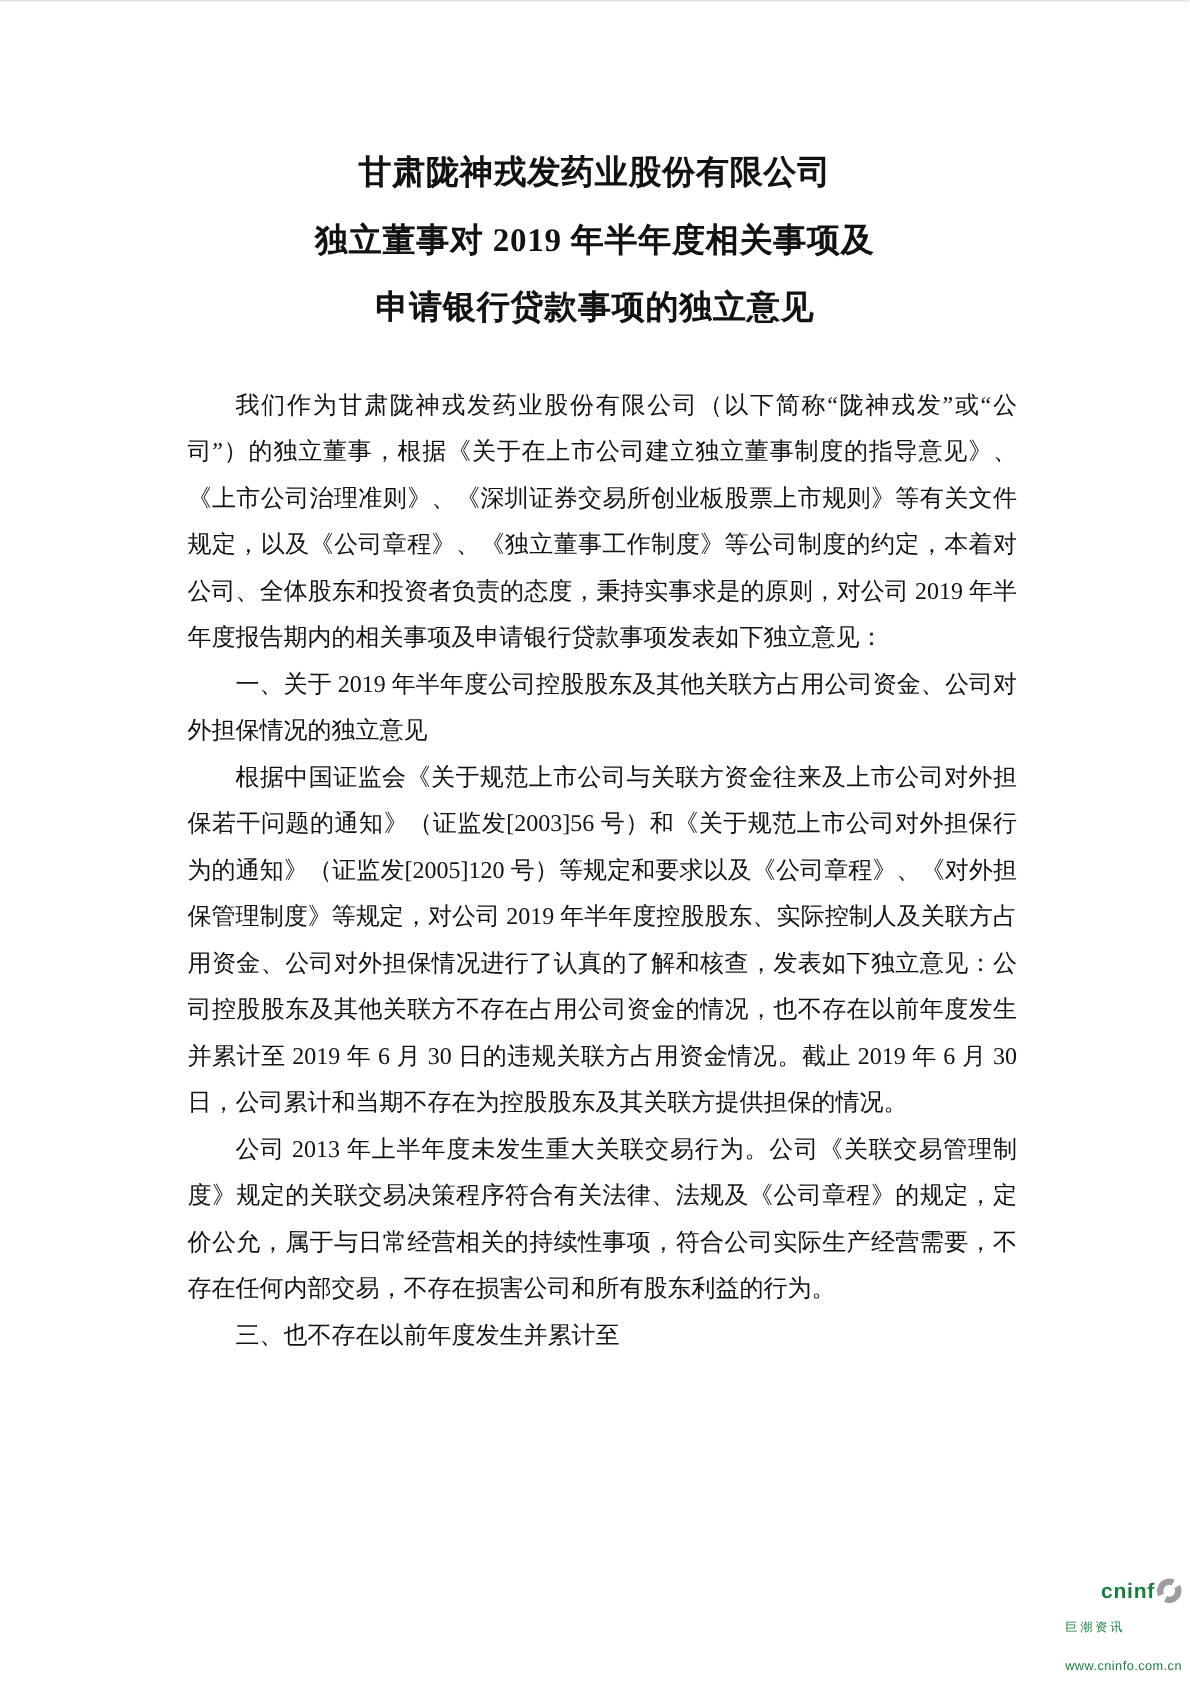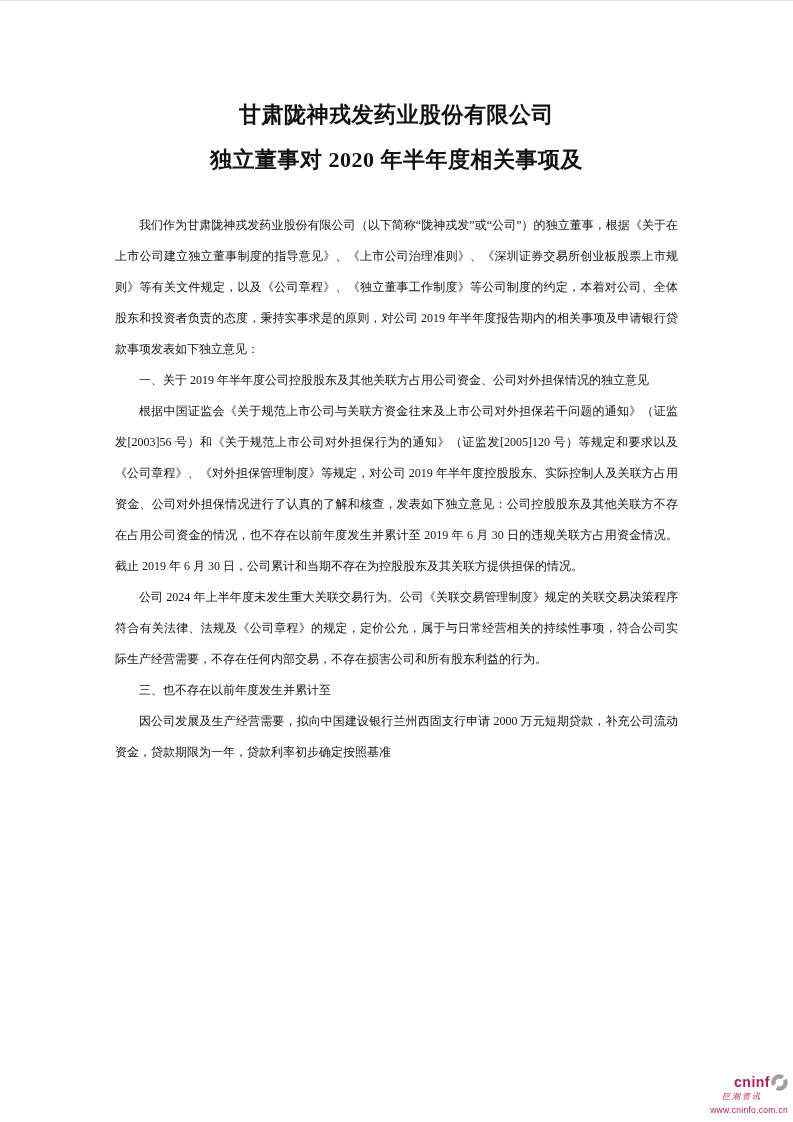--- a/index.html
+++ b/index.html
@@ -29,39 +29,40 @@
     margin-top: 91px;
     text-align: center;
     font-weight: bold;
     font-size: 22px;
     line-height: 45px;
     letter-spacing: 0.5px;
   }
   .title-line { margin: 0; }
   .body-block {
     margin-top: 28px;
-    font-size: 12px;
+    font-size: 16px;
     line-height: 31px;
     text-align: justify;
+    margin-left: 10px;
   }
   .body-block p {
     margin: 0;
     text-indent: 2em;
   }
   .heading {
     font-weight: normal;
   }
   
   .watermark {
     position: absolute;
     right: 5px;
     bottom: 8px;
-    color: #be185d;
+    color: #15803d;
     font-family: "Liberation Sans", "DejaVu Sans", sans-serif;
-    text-align: center;
+    text-align: left;
     line-height: 1;
   }
   .wm-top {
     display: flex;
     align-items: center;
     justify-content: flex-end;
     gap: 1px;
   }
   .wm-brand {
     font-weight: bold;
@@ -69,52 +70,51 @@
     letter-spacing: 0.5px;
   }
   .wm-swirl-icon {
     display: inline-block;
     width: 17px;
     height: 17px;
   }
   .wm-cn {
     font-size: 8px;
     letter-spacing: 2px;
-    margin-top: 2px;
+    margin-top: 12px;
     padding-right: 14px;
-    font-style: italic;
   }
   .wm-url {
     font-size: 8.5px;
     letter-spacing: 0.3px;
-    margin-top: 5px;
+    margin-top: 17px;
     white-space: nowrap;
   }
 </style>
 </head>
 <body>
 
 <div class="page">
   <div class="content">
 
     <div class="title-block">
       <div class="title-line">甘肃陇神戎发药业股份有限公司</div>
-      <div class="title-line">独立董事对 2020 年半年度相关事项及</div>
+      <div class="title-line">独立董事对 2019 年半年度相关事项及</div>
+      <div class="title-line">申请银行贷款事项的独立意见</div>
     </div>
 
     <div class="body-block">
       <p>我们作为甘肃陇神戎发药业股份有限公司（以下简称“陇神戎发”或“公司”）的独立董事，根据《关于在上市公司建立独立董事制度的指导意见》、《上市公司治理准则》、《深圳证券交易所创业板股票上市规则》等有关文件规定，以及《公司章程》、《独立董事工作制度》等公司制度的约定，本着对公司、全体股东和投资者负责的态度，秉持实事求是的原则，对公司 2019 年半年度报告期内的相关事项及申请银行贷款事项发表如下独立意见：</p>
 
       <p class="heading">一、关于 2019 年半年度公司控股股东及其他关联方占用公司资金、公司对外担保情况的独立意见</p>
       <p>根据中国证监会《关于规范上市公司与关联方资金往来及上市公司对外担保若干问题的通知》（证监发[2003]56 号）和《关于规范上市公司对外担保行为的通知》（证监发[2005]120 号）等规定和要求以及《公司章程》、《对外担保管理制度》等规定，对公司 2019 年半年度控股股东、实际控制人及关联方占用资金、公司对外担保情况进行了认真的了解和核查，发表如下独立意见：公司控股股东及其他关联方不存在占用公司资金的情况，也不存在以前年度发生并累计至 2019 年 6 月 30 日的违规关联方占用资金情况。截止 2019 年 6 月 30 日，公司累计和当期不存在为控股股东及其关联方提供担保的情况。</p>
 
-      <p>公司 2024 年上半年度未发生重大关联交易行为。公司《关联交易管理制度》规定的关联交易决策程序符合有关法律、法规及《公司章程》的规定，定价公允，属于与日常经营相关的持续性事项，符合公司实际生产经营需要，不存在任何内部交易，不存在损害公司和所有股东利益的行为。</p>
+      <p>公司 2013 年上半年度未发生重大关联交易行为。公司《关联交易管理制度》规定的关联交易决策程序符合有关法律、法规及《公司章程》的规定，定价公允，属于与日常经营相关的持续性事项，符合公司实际生产经营需要，不存在任何内部交易，不存在损害公司和所有股东利益的行为。</p>
 
       <p class="heading">三、也不存在以前年度发生并累计至</p>
-      <p>因公司发展及生产经营需要，拟向中国建设银行兰州西固支行申请 2000 万元短期贷款，补充公司流动资金，贷款期限为一年，贷款利率初步确定按照基准</p>
     </div>
 
   </div>
 
   <div class="watermark">
     <div class="wm-top">
       <span class="wm-brand">cninf</span>
       <span class="wm-swirl-icon">
         <svg width="17" height="17" viewBox="0 0 24 24" aria-hidden="true">
           <circle cx="12" cy="12" r="8.5" fill="none" stroke="#9e9e9e" stroke-width="6" stroke-dasharray="21 5.7" transform="rotate(-28 12 12)"></circle>

